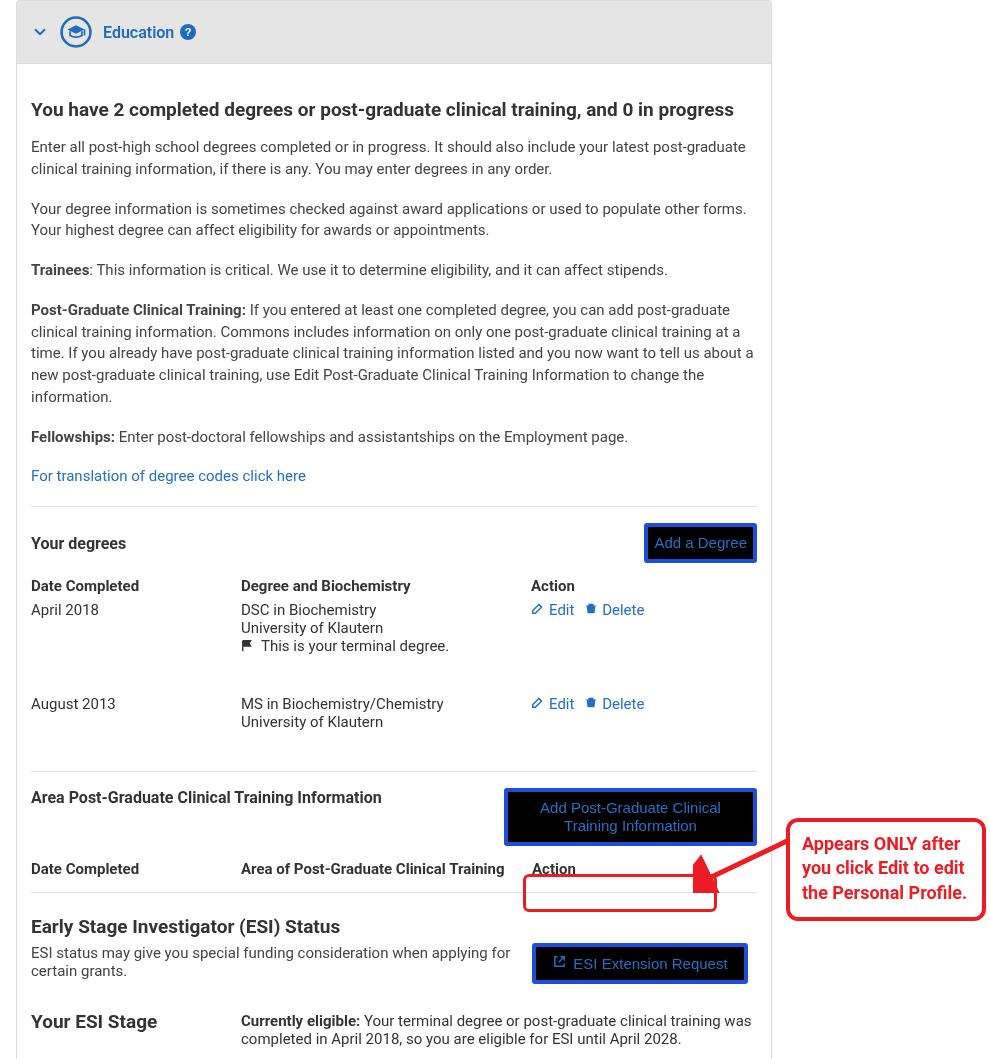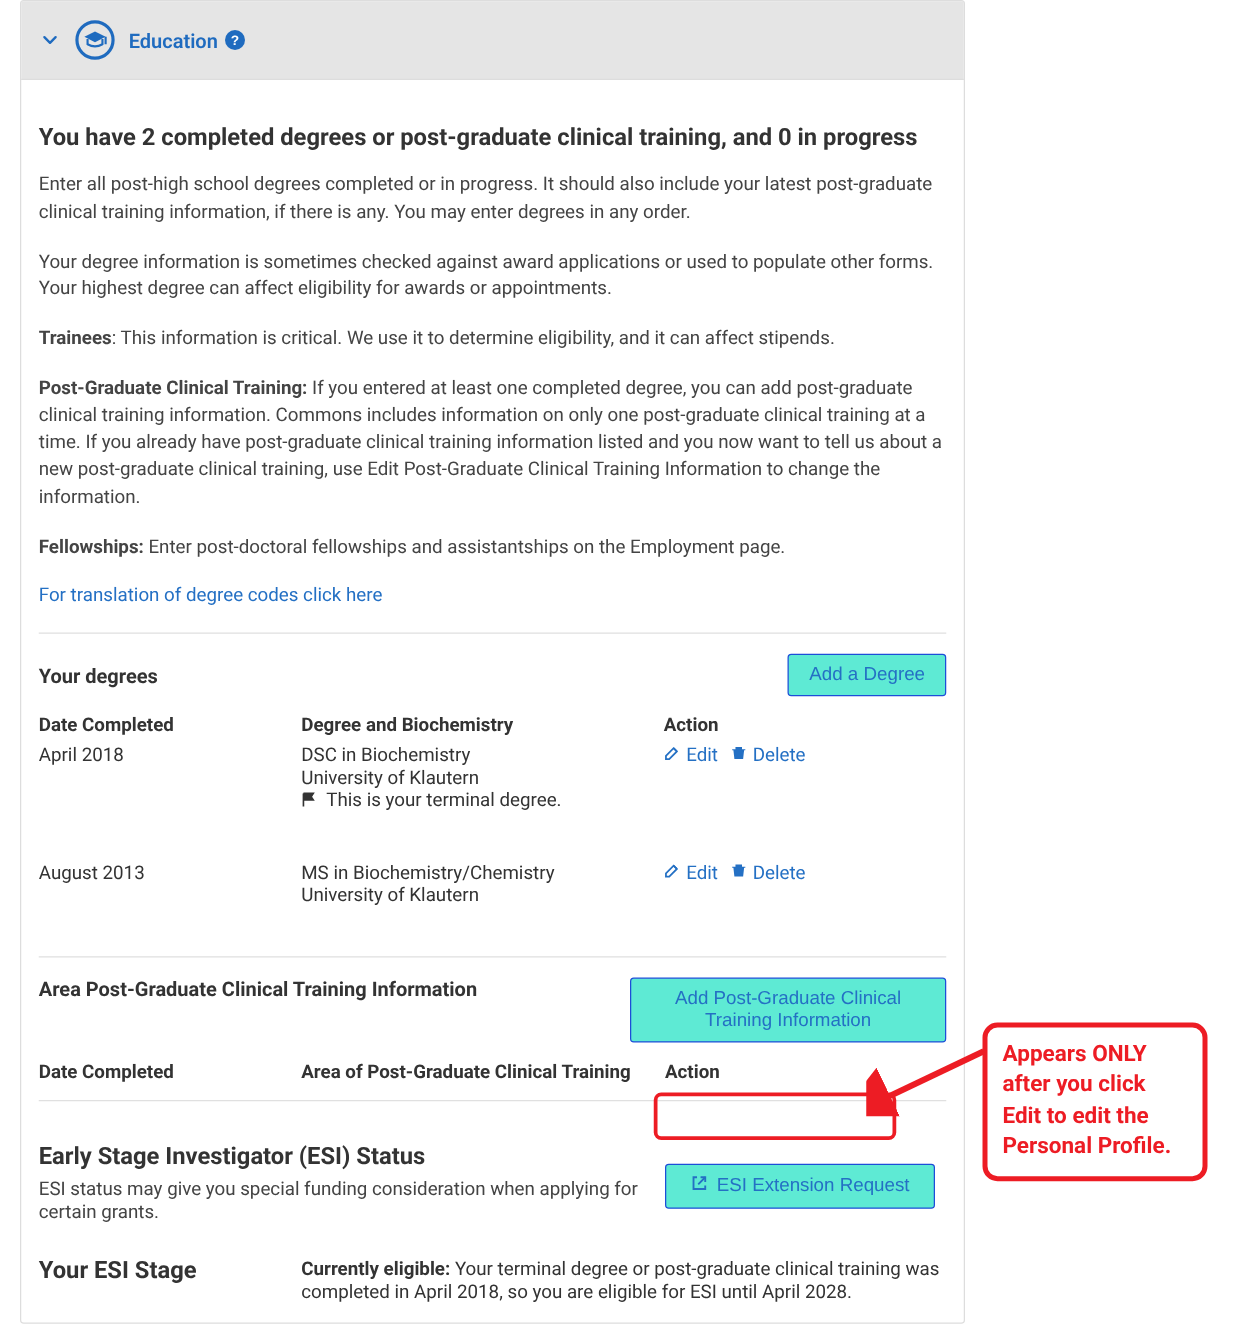--- a/index.html
+++ b/index.html
@@ -73,24 +73,24 @@
   .row3 { display: grid; grid-template-columns: 210px 290px 220px; align-items: flex-start; }
   .row3-wide { display: grid; grid-template-columns: 210px 1fr 225px; align-items: flex-start; }
   .section-heading-row { display:flex; justify-content: space-between; align-items:center; margin-top: 6px; margin-bottom: 14px; }
   .section-heading-row h3 {
     font-size: 16px;
     font-weight: 700;
     margin: 0;
     color: #333;
   }
   .btn-outline {
-    border: 1px solid #1d4ed8;
+    border: 4px solid #1d4ed8;
     color: #2470c4;
-    background: #5eead4;
-    padding: 7px 16px;
+    background: #000000;
+    padding: 7px 6px;
     font-size: 15px;
     border-radius: 3px;
     cursor: pointer;
     line-height: 1.2;
     text-align: center;
   }
   .btn-add-pg { width: 253px; text-align:center; }
   .btn-esi { width: 216px; display:inline-flex; align-items:center; justify-content:center; gap:6px; }
 
   .col-head { font-weight: 700; color: #333; padding-bottom: 6px; }
@@ -107,21 +107,21 @@
     width: 194px;
     height: 38px;
     border: 3px solid #ed1c24;
     border-radius: 6px;
     pointer-events: none;
   }
   .callout-box {
     position: absolute;
     left: 786px;
     top: 818px;
-    width: 180px;
+    width: 200px;
     border: 4px solid #ed1c24;
     border-radius: 12px;
     padding: 10px 12px 12px 12px;
     font-weight: 700;
     font-size: 18px;
     color: #ed1c24;
     line-height: 1.35;
     background: #fff;
   }
   .callout-arrow {
@@ -254,21 +254,21 @@
       <div class="row3-wide" style="margin-bottom:8px;">
         <div class="col-head">Date Completed</div>
         <div class="col-head">Area of Post-Graduate Clinical Training</div>
         <div class="col-head">Action</div>
       </div>
 
       <hr class="sep">
 
       <div style="display:grid; grid-template-columns: 1fr 225px; gap:10px; align-items:flex-start;">
         <div>
-          <h3 class="esi-heading" style="margin-top:16px;">Early Stage Investigator (ESI) Status</h3>
+          <h3 class="esi-heading" style="margin-top:6px;">Early Stage Investigator (ESI) Status</h3>
           <div class="muted">ESI status may give you special funding consideration when applying for certain grants.</div>
         </div>
         <div style="padding-top:34px; text-align:left;">
           <button class="btn-outline btn-esi">
             <span class="launch-icon"><svg viewBox="0 0 16 16" fill="none" stroke="#2470c4" stroke-width="1.6">
                   <path d="M6 3 H3 v10 h10 v-3"></path>
                   <path d="M9 3 h4 v4"></path>
                   <path d="M13 3 L7 9"></path>
                 </svg></span>
             <span>ESI Extension Request</span>

